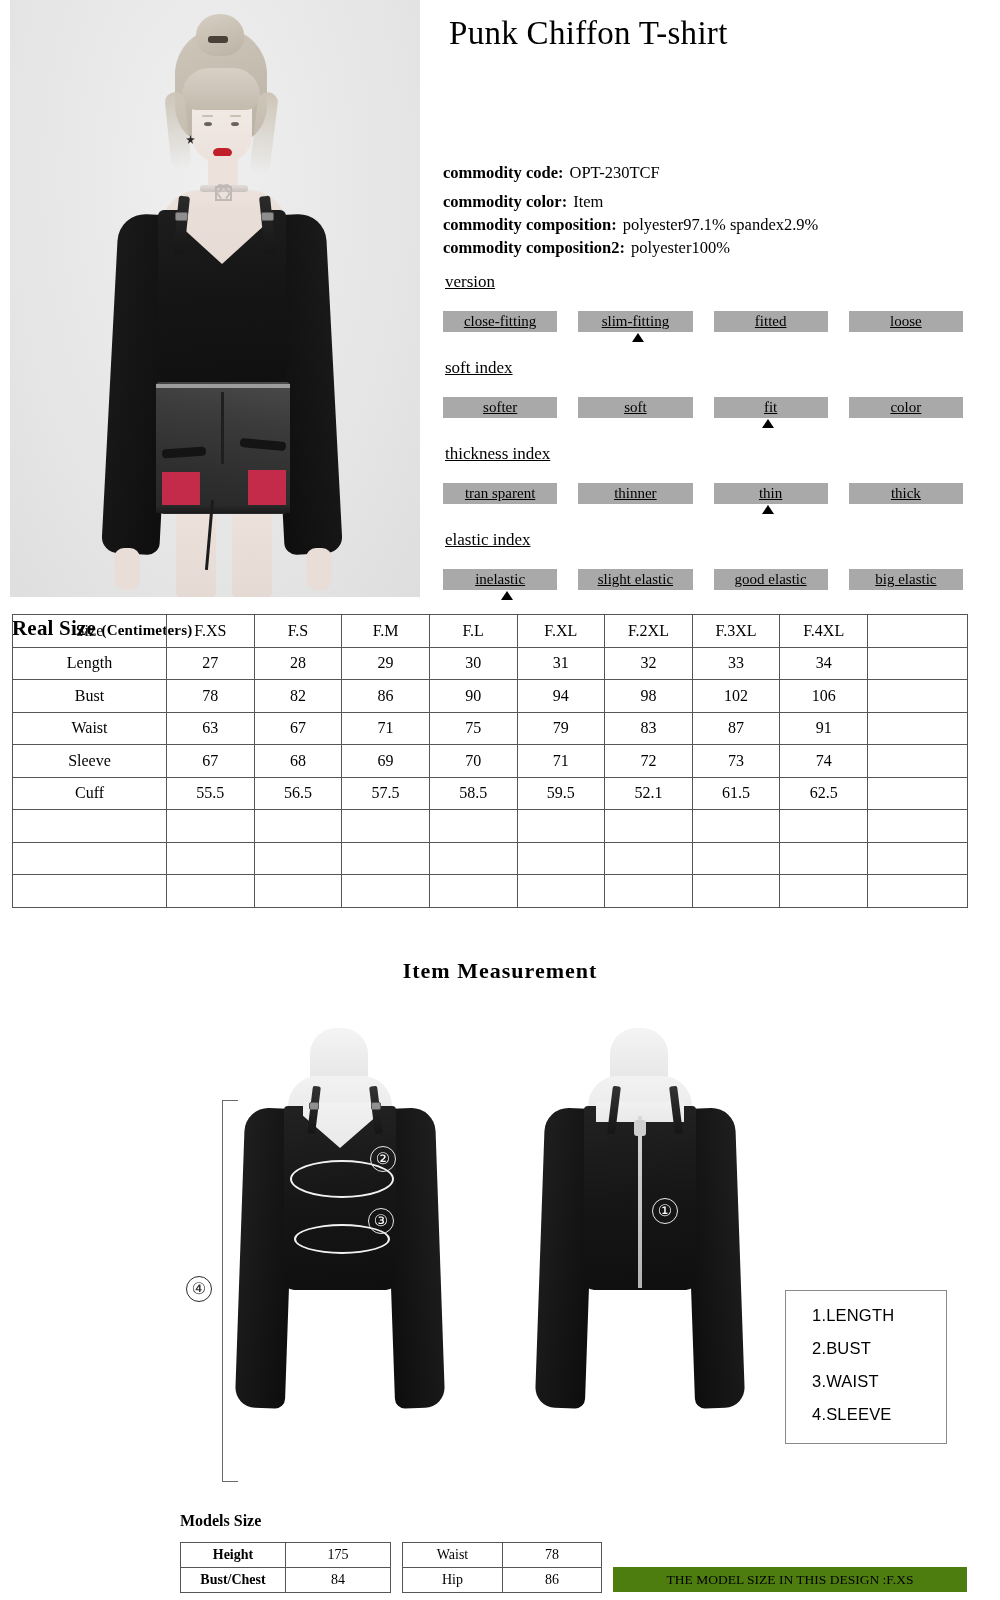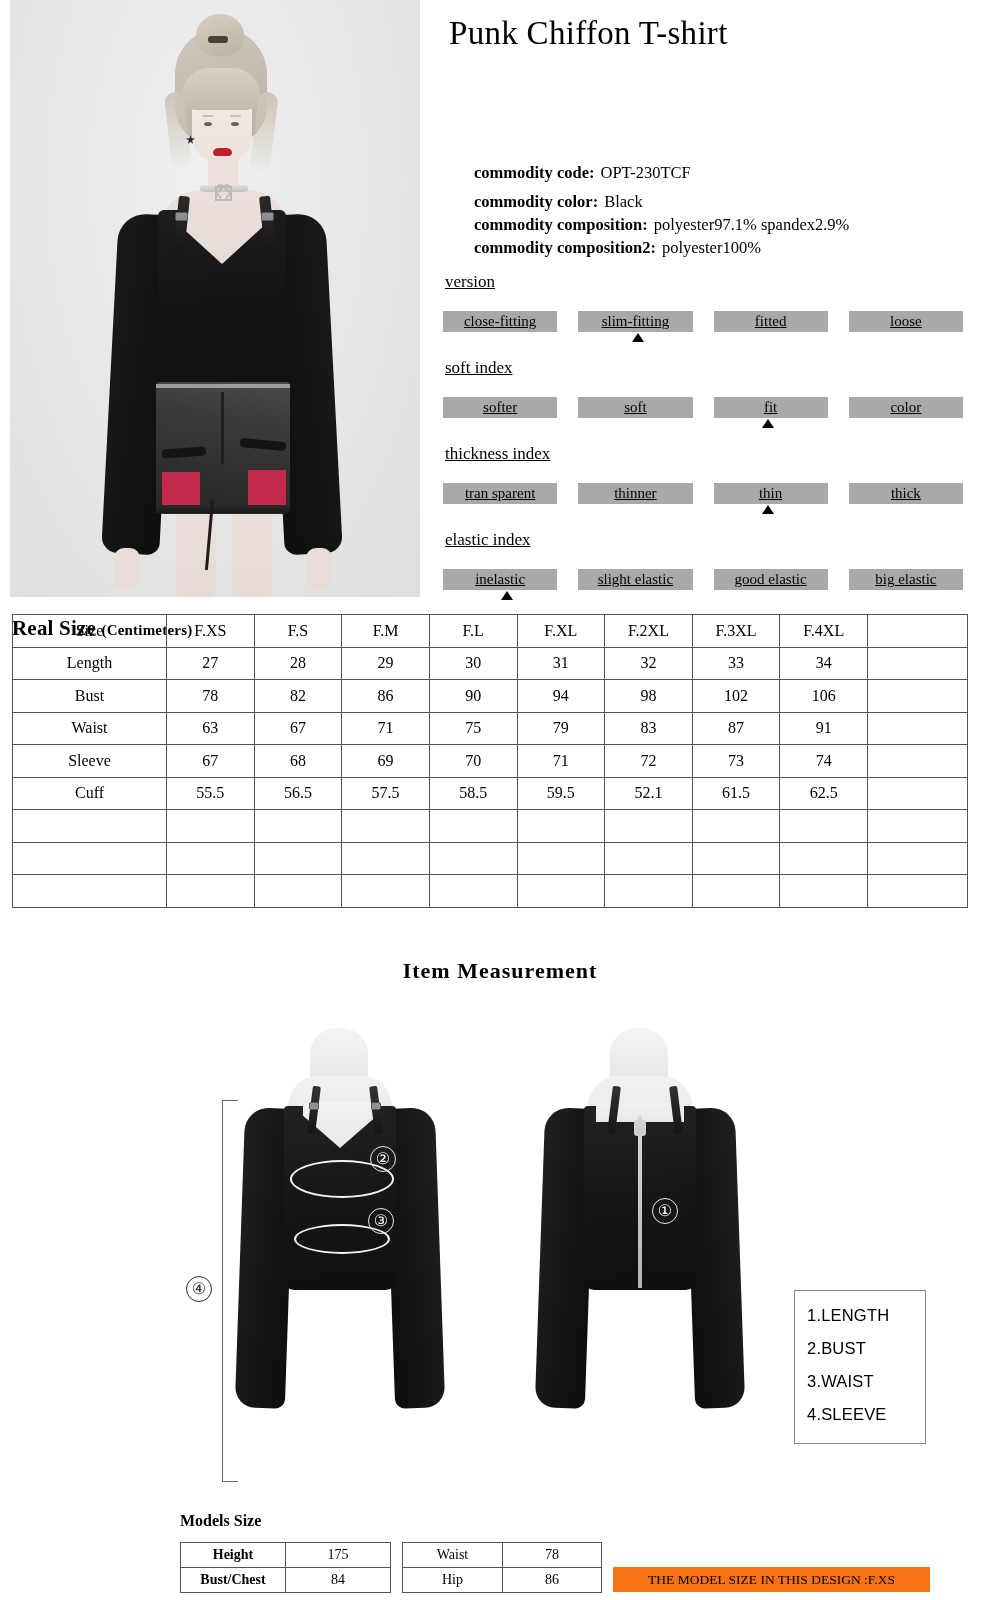--- a/index.html
+++ b/index.html
@@ -209,21 +209,21 @@
     width: 550px;
   }
   .title {
     font-size: 33px;
     line-height: 1;
     padding-top: 9px;
     padding-left: 6px;
     letter-spacing: 0.3px;
     white-space: nowrap;
   }
-  .spec-list { margin-top: 113px; margin-left: 31px; }
+  .spec-list { margin-top: 113px; }
   .spec-row {
     display: flex;
     align-items: baseline;
     font-size: 16.5px;
     margin-bottom: 9px;
     white-space: nowrap;
   }
   .spec-row:nth-child(2) { margin-bottom: 3px; }
   .spec-row:nth-child(3) { margin-bottom: 3px; }
   .spec-k { font-weight: bold; }
@@ -411,26 +411,25 @@
     width: 26px; height: 26px;
     border: 1.5px solid #2b2b2b;
     border-radius: 50%;
     color: #2b2b2b;
     font-size: 16px; line-height: 24px; text-align: center;
   }
 
   .legend {
     position: absolute;
     left: 785px; top: 1290px;
-    width: 132px; height: 154px;
+    width: 162px; height: 154px;
     border: 1.5px solid #8a8a8a;
     background: #fff;
-    padding: 8px 0 0 12px;
+    padding: 8px 0 0 26px;
     font-family: "Liberation Sans", sans-serif;
-    margin-left: 9px;
   }
   .legend div {
     font-size: 16.5px;
     line-height: 33px;
     letter-spacing: 0.2px;
   }
 
   
   .models-head {
     position: absolute;
@@ -451,22 +450,22 @@
     padding: 0;
   }
   .mtable.left { left: 180px; top: 1542px; width: 211px; }
   .mtable.left td:first-child { width: 105px; font-weight: bold; }
   .mtable.right { left: 402px; top: 1542px; width: 200px; }
   .mtable.right td:first-child { width: 100px; }
 
   .model-note {
     position: absolute;
     left: 613px; top: 1567px;
-    width: 317px; height: 25px;
-    background: #f97316;
+    width: 354px; height: 25px;
+    background: #4d7c0f;
     font-size: 13.5px;
     line-height: 25px;
     text-align: center;
     white-space: nowrap;
   }
 </style>
 </head>
 <body>
 
 <div class="top-section">
@@ -517,21 +516,21 @@
 
     <div class="title">Punk Chiffon T-shirt</div>
 
     <div class="spec-list">
       <div class="spec-row">
         <span class="spec-k">commodity code:</span>
         <span class="spec-v">OPT-230TCF</span>
       </div>
       <div class="spec-row">
         <span class="spec-k">commodity color:</span>
-        <span class="spec-v">Black</span>
+        <span class="spec-v">Item</span>
       </div>
       <div class="spec-row">
         <span class="spec-k">commodity composition:</span>
         <span class="spec-v">polyester97.1% spandex2.9%</span>
       </div>
       <div class="spec-row">
         <span class="spec-k">commodity composition2:</span>
         <span class="spec-v">polyester100%</span>
       </div>
     </div>

